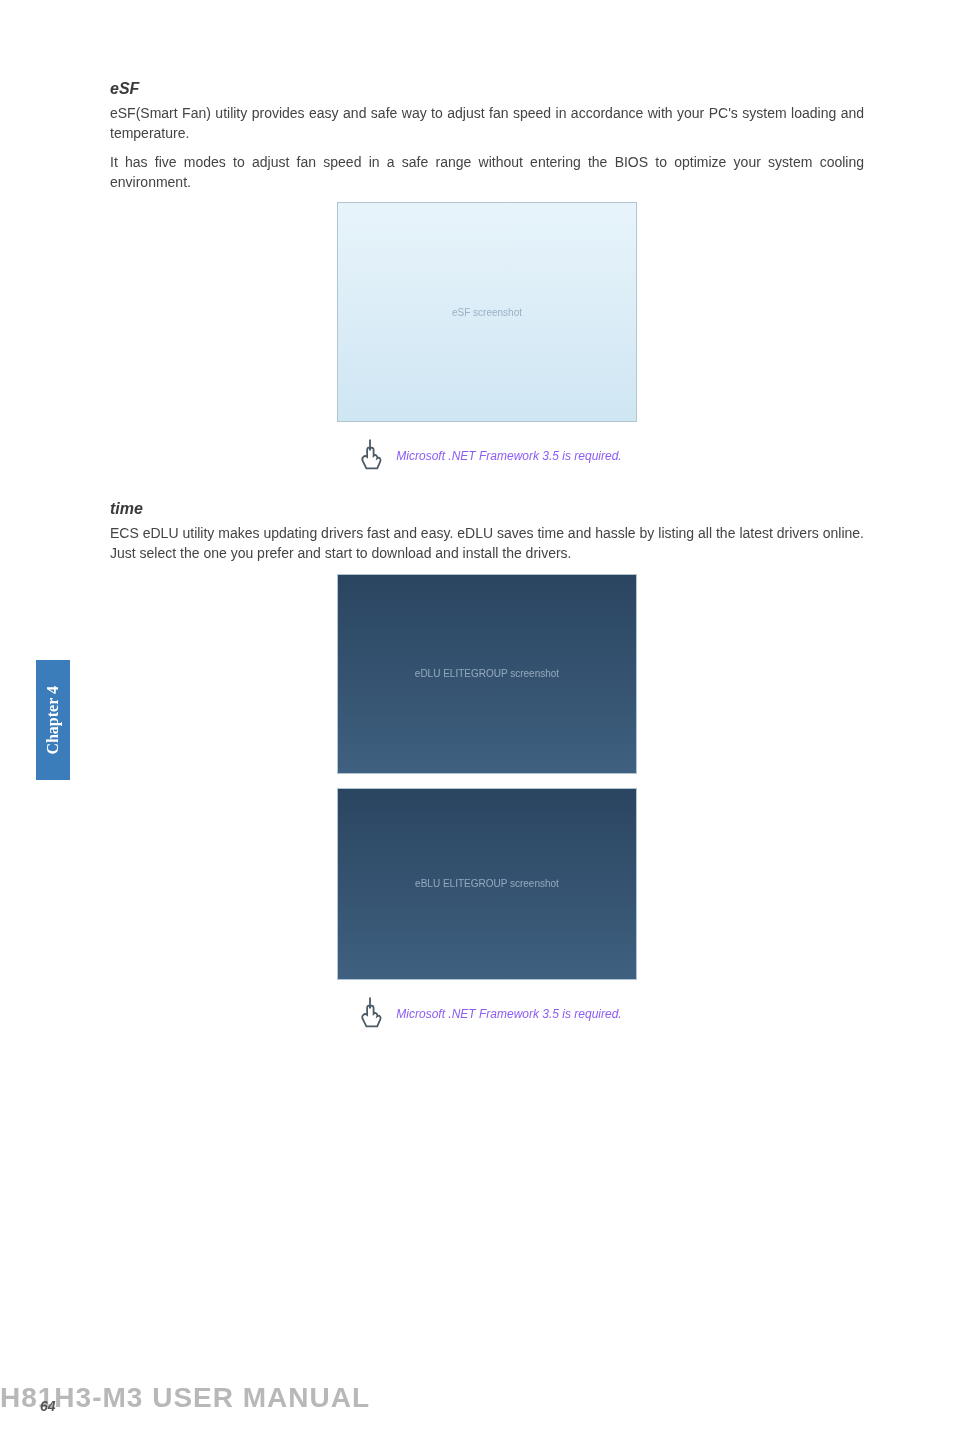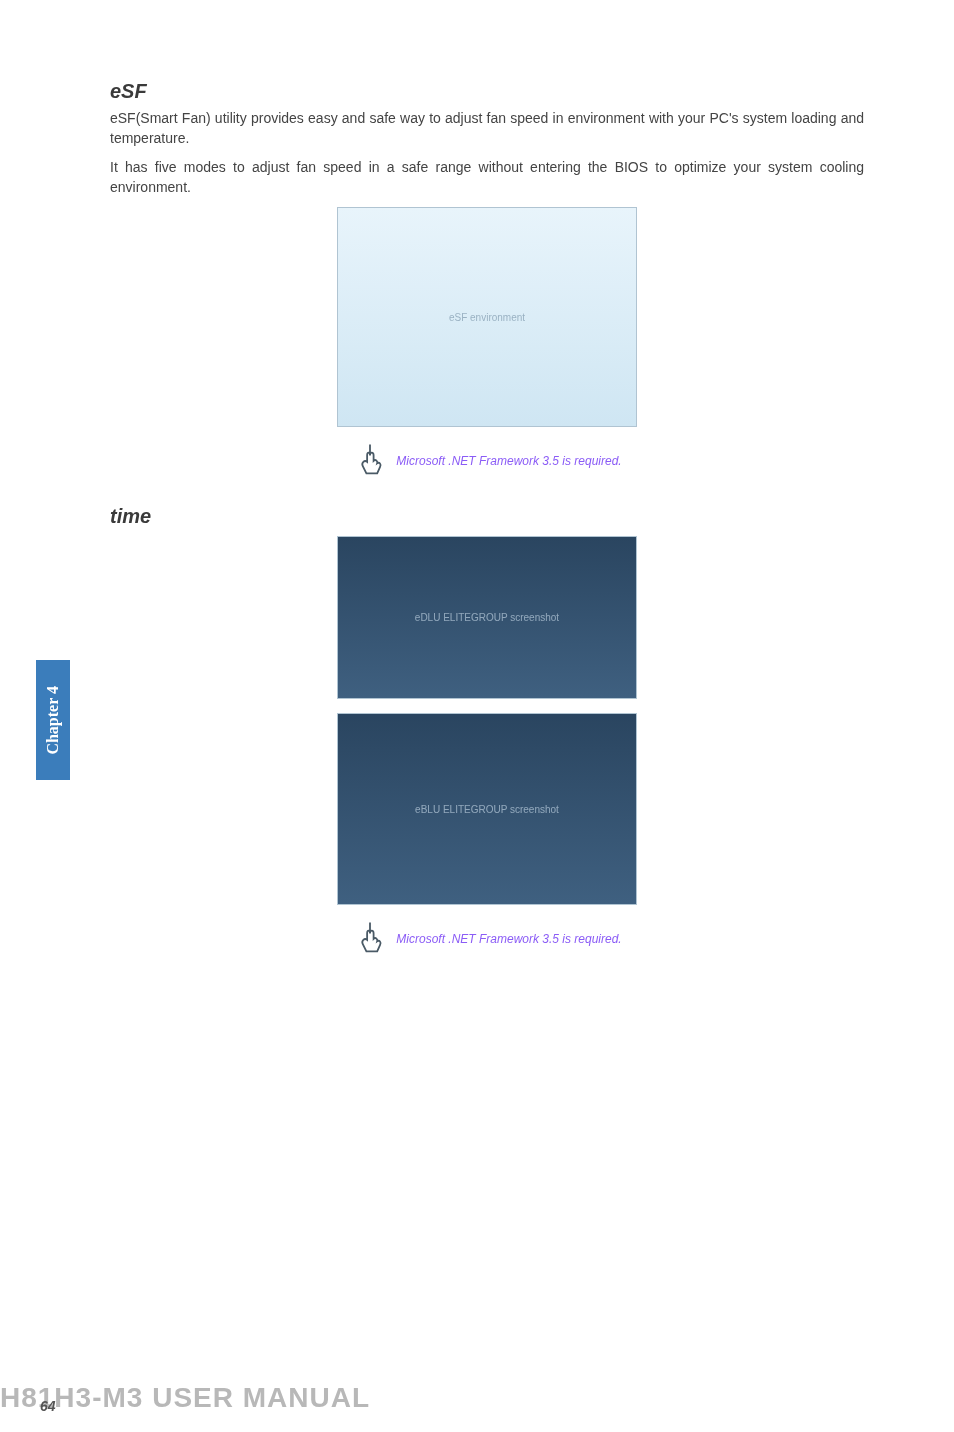--- a/index.html
+++ b/index.html
@@ -12,21 +12,21 @@
     color: #333;
   }
   .page {
     padding: 80px 90px 40px 110px;
     position: relative;
     height: 100%;
   }
   .section-title {
     font-style: italic;
     font-weight: bold;
-    font-size: 20px;
+    font-size: 16px;
     color: #3a3a3a;
     margin-bottom: 6px;
   }
   .body-text {
     font-size: 14px;
     color: #444;
     line-height: 1.4;
     margin-bottom: 10px;
     text-align: justify;
   }
@@ -115,39 +115,40 @@
 </head>
 <body>
 
 <div class="side-tab">
   <span>Chapter 4</span>
 </div>
 
 <div class="page">
 
   <div class="section-title">eSF</div>
-  <div class="body-text">eSF(Smart Fan) utility provides easy and safe way to adjust fan speed in environment with your PC's system loading and temperature.</div>
+  <div class="body-text">eSF(Smart Fan) utility provides easy and safe way to adjust fan speed in accordance with your PC's system loading and temperature.</div>
   <div class="body-text">It has five modes to adjust fan speed in a safe range without entering the BIOS to optimize your system cooling environment.</div>
 
   <div class="screenshot-placeholder">
-    <span class="ph-label">eSF environment</span>
+    <span class="ph-label">eSF screenshot</span>
   </div>
 
   <div class="note-row">
     <span class="hand-icon">
       <svg viewBox="0 0 100 100">
           <path d="M50 10 L50 40 M50 40 C50 30 60 30 60 40 L60 55 C65 50 72 55 70 62 C76 58 82 64 78 72 L70 90 L40 90 L30 70 C25 60 35 52 42 58 L42 40 C42 30 50 30 50 40"></path>
         </svg>
     </span>
     <span class="note-text">Microsoft .NET Framework 3.5 is required.</span>
   </div>
 
   <div class="section-title">time</div>
+  <div class="body-text">ECS eDLU utility makes updating drivers fast and easy. eDLU saves time and hassle by listing all the latest drivers online. Just select the one you prefer and start to download and install the drivers.</div>
 
-  <div class="screenshot-placeholder elite" style="height:163px">
+  <div class="screenshot-placeholder elite" style="height:200px">
     <span class="ph-label">eDLU ELITEGROUP screenshot</span>
   </div>
 
 
   <div class="screenshot-placeholder elite" style="height:192px">
     <span class="ph-label">eBLU ELITEGROUP screenshot</span>
   </div>
 
   <div class="note-row" style="margin-bottom:6px">
     <span class="hand-icon">

